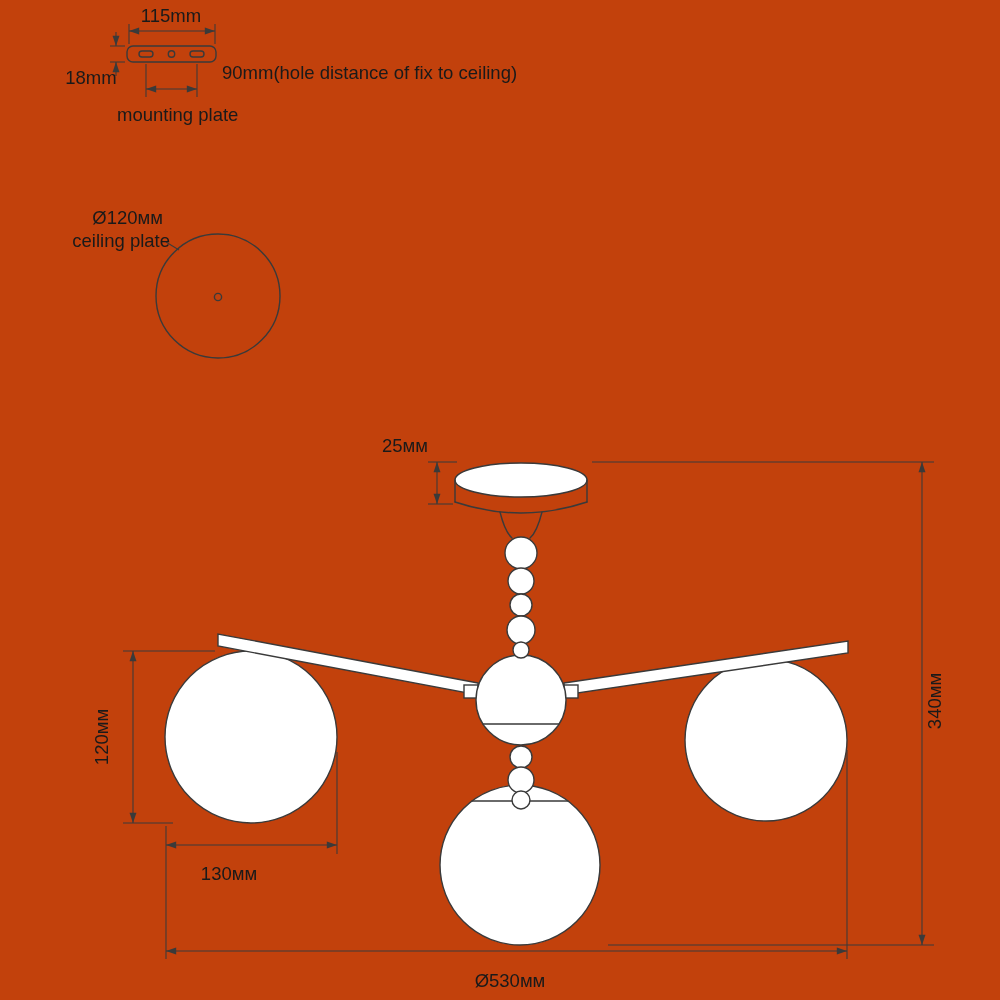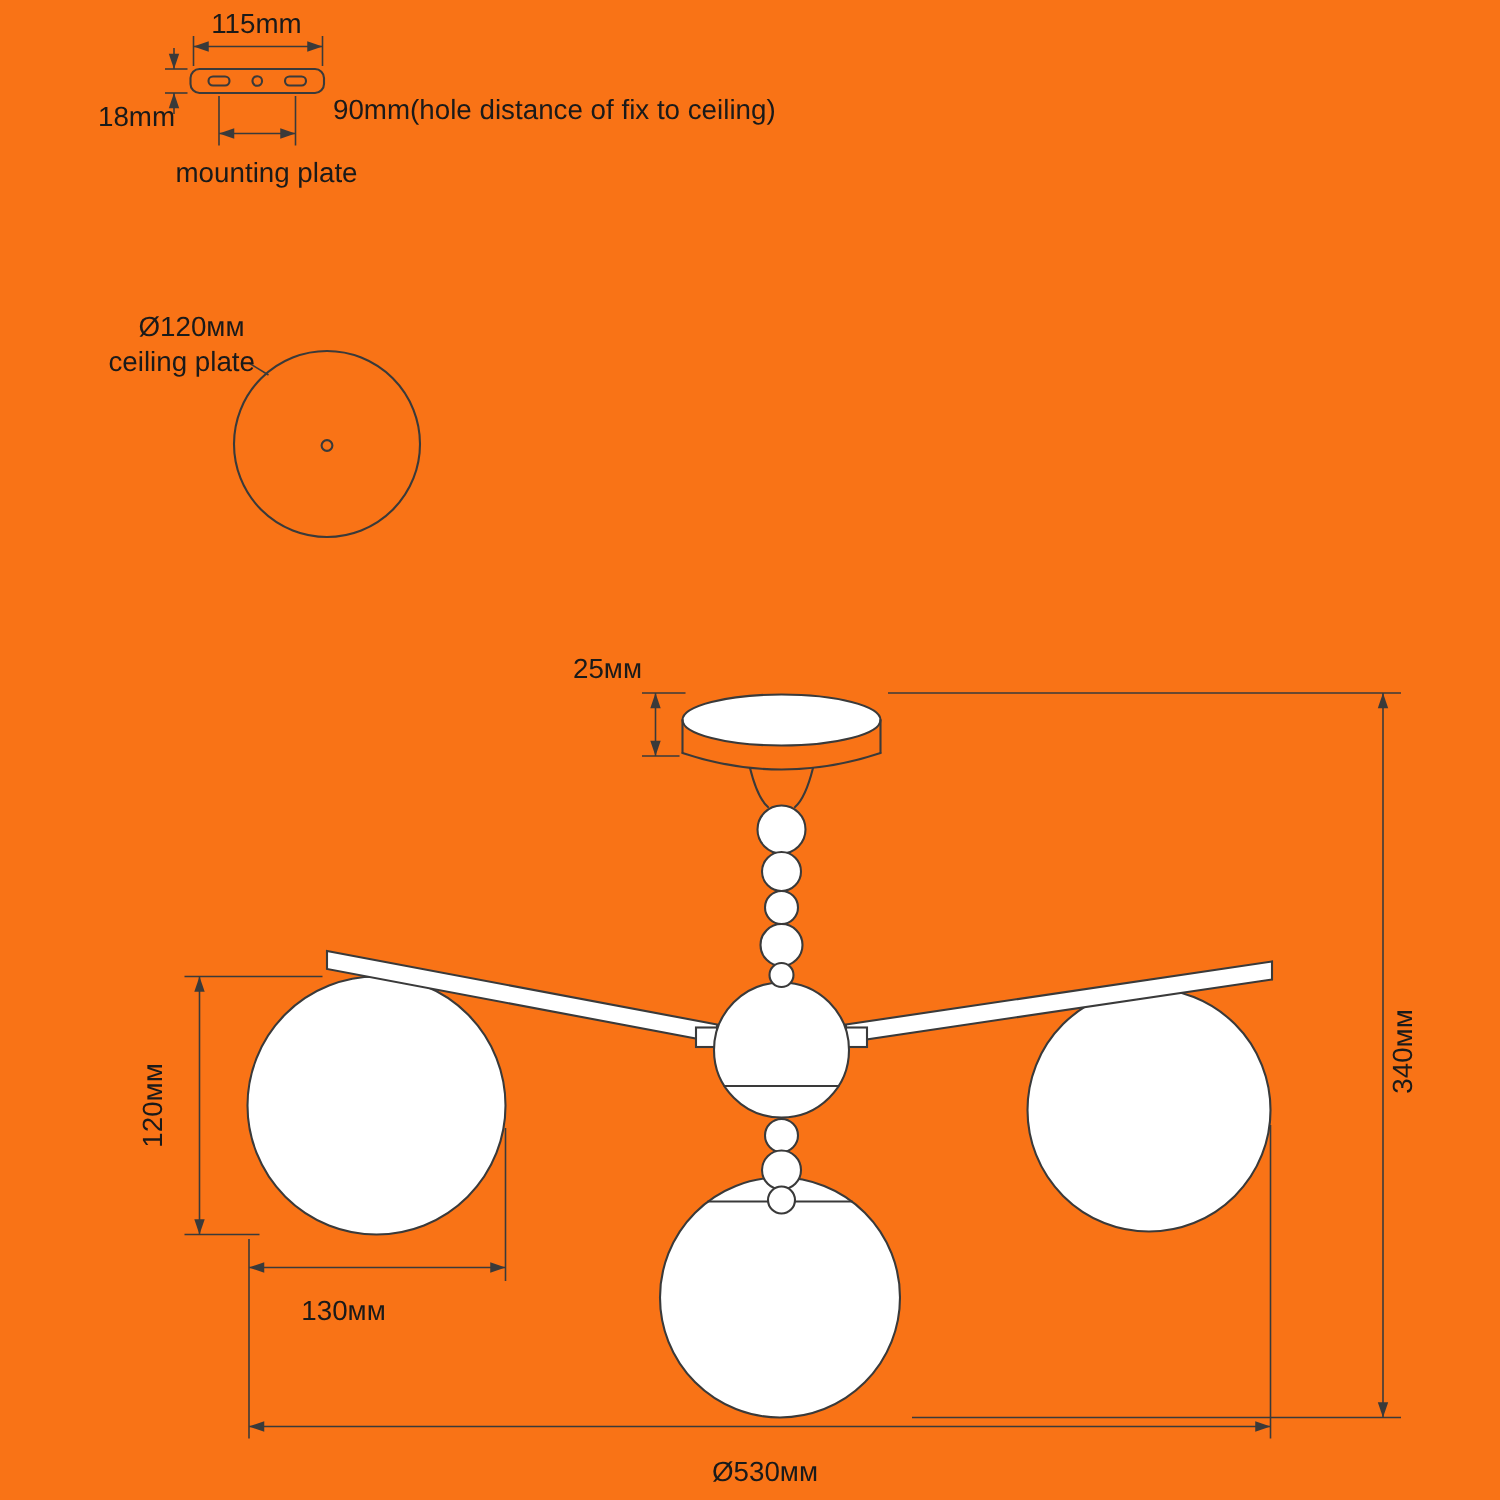--- a/index.html
+++ b/index.html
@@ -1,17 +1,17 @@
 <!DOCTYPE html>
 <html><head>
 <meta charset="utf-8">
 <style>
   html,body { margin:0; padding:0; background:#ffffff; }
   .page {
-    width:1000px; height:1000px; position:relative; background:#f97316;
+    width:1000px; height:1000px; position:relative; background:#c2410c;
     font-family:"Liberation Sans", sans-serif; overflow:hidden;
   }
   svg text {
     font-family:"Liberation Sans", sans-serif;
     font-size:18.5px;
     fill:#1a1a1a;
   }
   .outline { stroke:#3a3a3a; fill:none; stroke-width:1.4; stroke-linecap:round; stroke-linejoin:round; }
   .solid   { stroke:#3a3a3a; fill:#ffffff; stroke-width:1.4; }
   .dim     { stroke:#3a3a3a; fill:none; stroke-width:1.05; }

